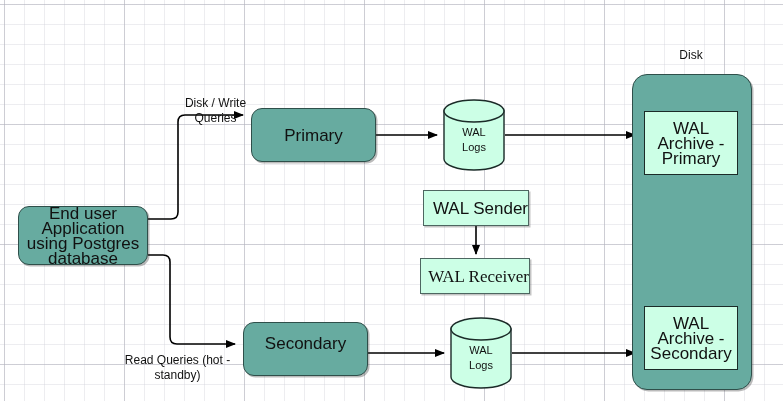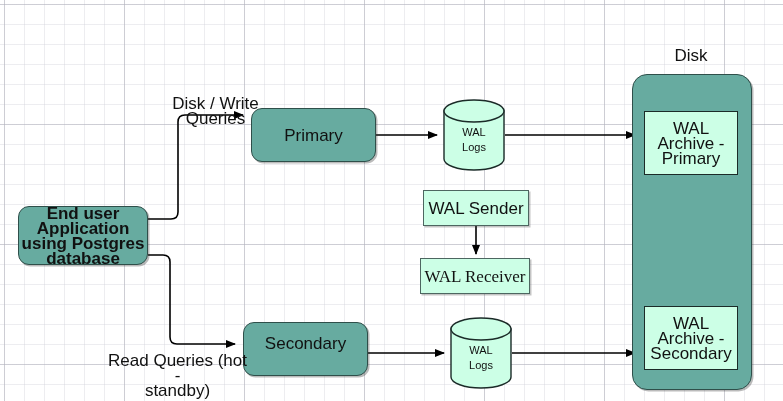--- a/index.html
+++ b/index.html
@@ -48,29 +48,30 @@
   .teal-round {
     background: #67ABA0;
     border: 1.2px solid #2F4F4A;
     border-radius: 11px;
     box-shadow: 1.5px 1.5px 0px rgba(60,60,60,0.35);
   }
   .mint-rect {
     background: #CCFFE6;
     border: 1.2px solid #4D6660;
     box-shadow: 1.5px 1.5px 0px rgba(60,60,60,0.30);
+    justify-content: flex-end;
   }
   .mint-inner {
     background: #CCFFE6;
     border: 1.4px solid #1b2b28;
   }
   .plain-label {
     position: absolute;
     color: #111111;
-    font-size: 17px;
+    font-size: 12px;
     line-height: 15px;
     text-align: center;
     z-index: 4;
   }
   .cyl-wrap {
     position: absolute;
     z-index: 3;
   }
   .cyl-wrap svg { display: block; }
   .cyl-text {
@@ -121,21 +122,21 @@
 
     <path d="M368,353 L444,353" fill="none" stroke="#000000" stroke-width="1.6" marker-end="url(#arrow)"></path>
 
     <path d="M512,353 L635,353" fill="none" stroke="#000000" stroke-width="1.6" marker-end="url(#arrow)"></path>
   </svg>
 
   <div class="plain-label" style="left:632px; top:48px; width:118px;">
     <span>Disk</span>
   </div>
 
-  <div class="node teal-round" style="left:18px; top:206px; width:130px; height:59px;font-weight:bold;">
+  <div class="node teal-round" style="left:18px; top:206px; width:130px; height:59px;">
     <div>
       <span>End user Application</span><br>
       <span>using Postgres database</span>
     </div>
   </div>
 
   <div class="node teal-round" style="left:251px; top:108px; width:125px; height:54px;">
     <span>Primary</span>
   </div>
 

